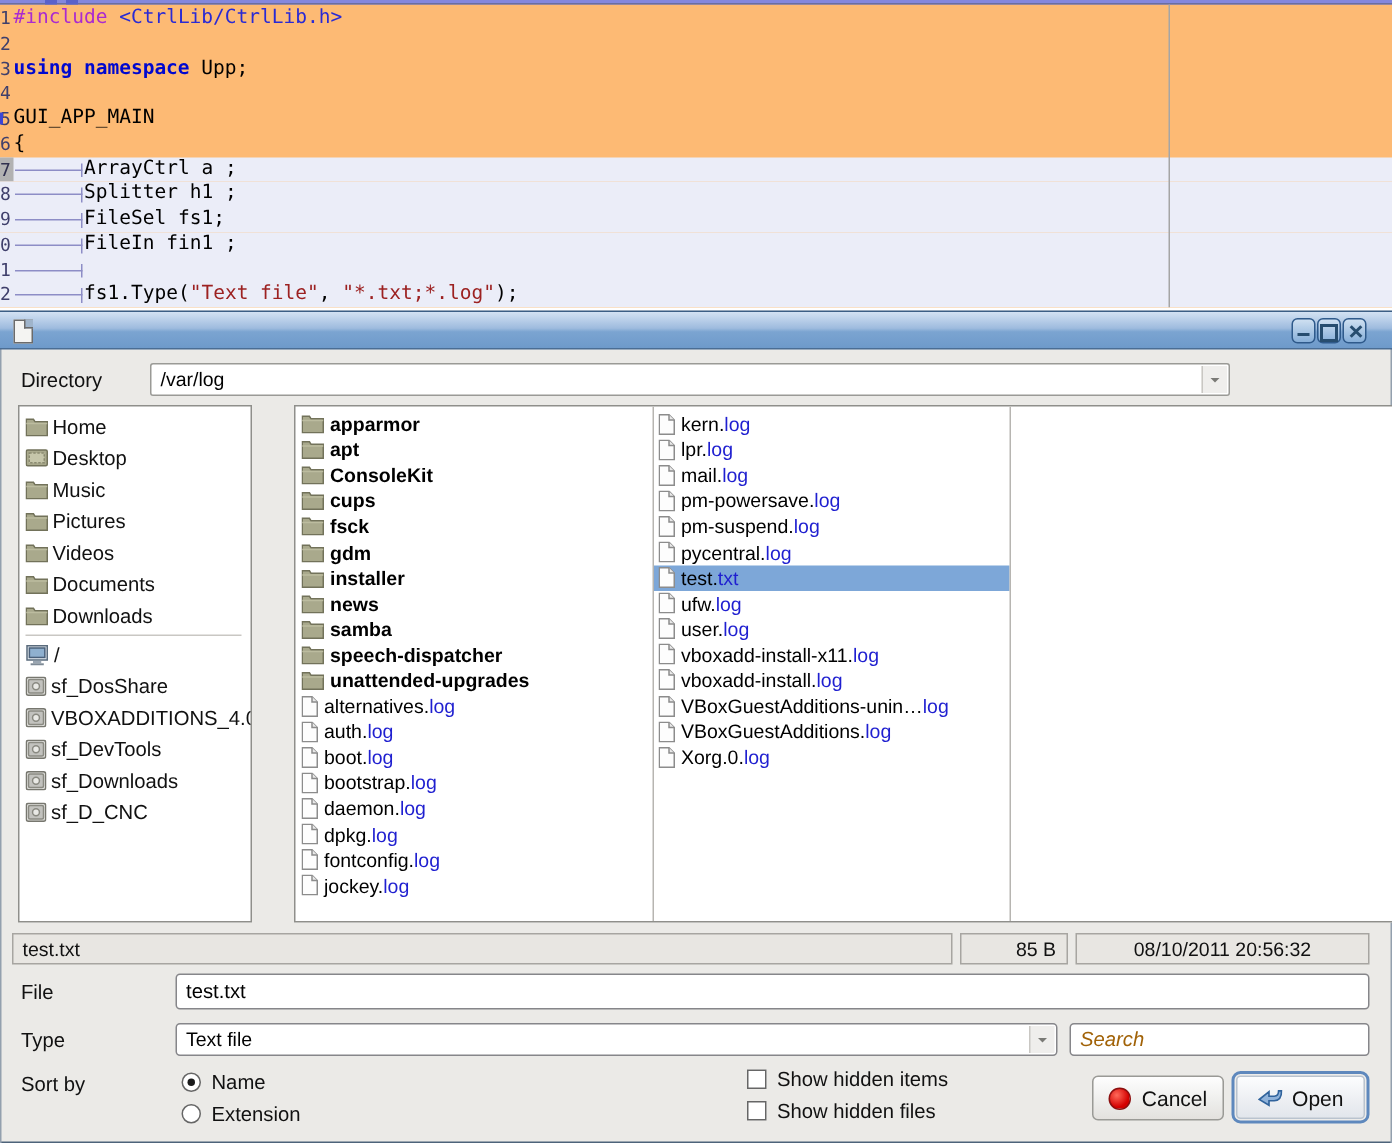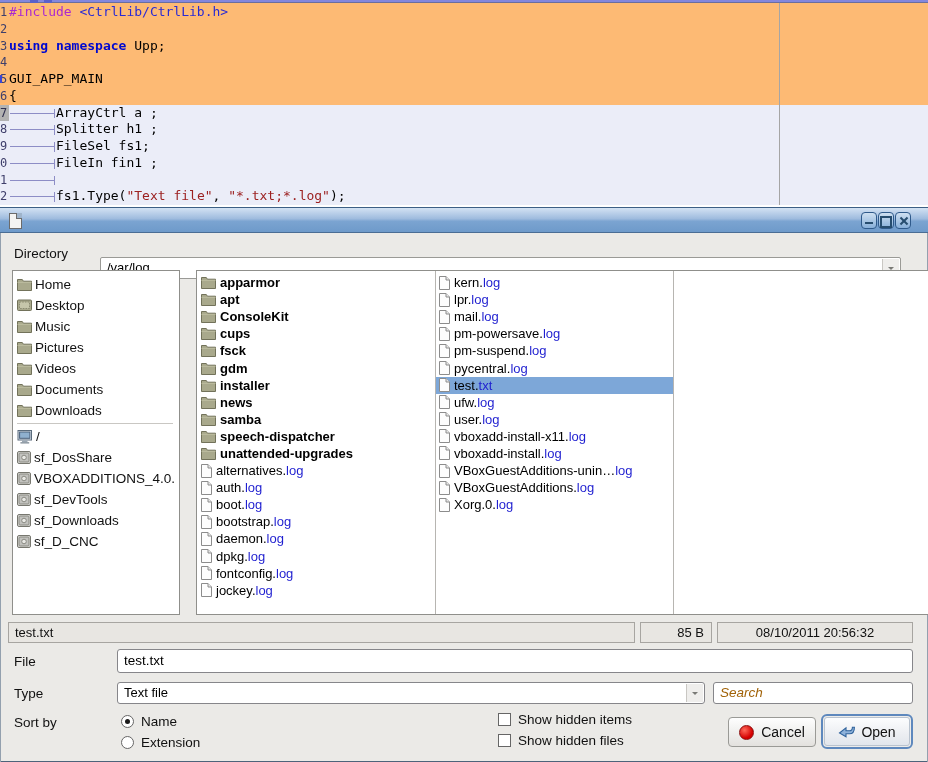--- a/index.html
+++ b/index.html
@@ -49,24 +49,24 @@
 
   .rowlabel { position:absolute; left:14px; font-size:13.5px; color:#111; }
 
   .combo { position:absolute; background:#fff; border:1px solid #9a9a96; border-radius:2px;
            font-size:13px; line-height:20px; padding-left:6px; color:#000; }
   .combo .drop { position:absolute; right:1px; top:1px; bottom:1px; width:17px; background:#efeeec;
            border-left:1px solid #c9c7c3; }
   .combo .drop::after { content:''; position:absolute; left:5px; top:8px; width:0; height:0;
            border:3.5px solid transparent; border-top-color:#7a7a76; }
 
-  #dir-combo { left:100px; top:50px; width:801px; height:22px; }
+  #dir-combo { left:100px; top:35px; width:720px; height:22px; }
 
   .panel { position:absolute; background:#fff; border:1px solid #8f8f8b; }
-  #places-panel { left:12px; top:63px; width:168px; height:345px; padding-top:3px; overflow:hidden; }
+  #places-panel { left:12px; top:63px; width:156px; height:345px; padding-top:3px; overflow:hidden; }
   .place-row { height:21px; display:flex; align-items:center; padding-left:4px; font-size:13.5px; color:#111; }
   .place-row .icon { margin-right:3px; display:inline-flex; }
   .psep { height:1px; background:#c9c7c3; margin:2px 6px 2px 4px; }
 
   #file-panel { left:196px; top:63px; width:785px; height:345px; overflow:hidden; }
   .colsep { position:absolute; top:0; bottom:0; width:1px; background:#b7b5b1; }
   .colsep1 { left:238px; } .colsep2 { left:476px; }
   .filecol { position:absolute; top:3px; }
   #file-column-1 { left:1px;  width:237px; }
   #file-column-2 { left:239px; width:237px; }

